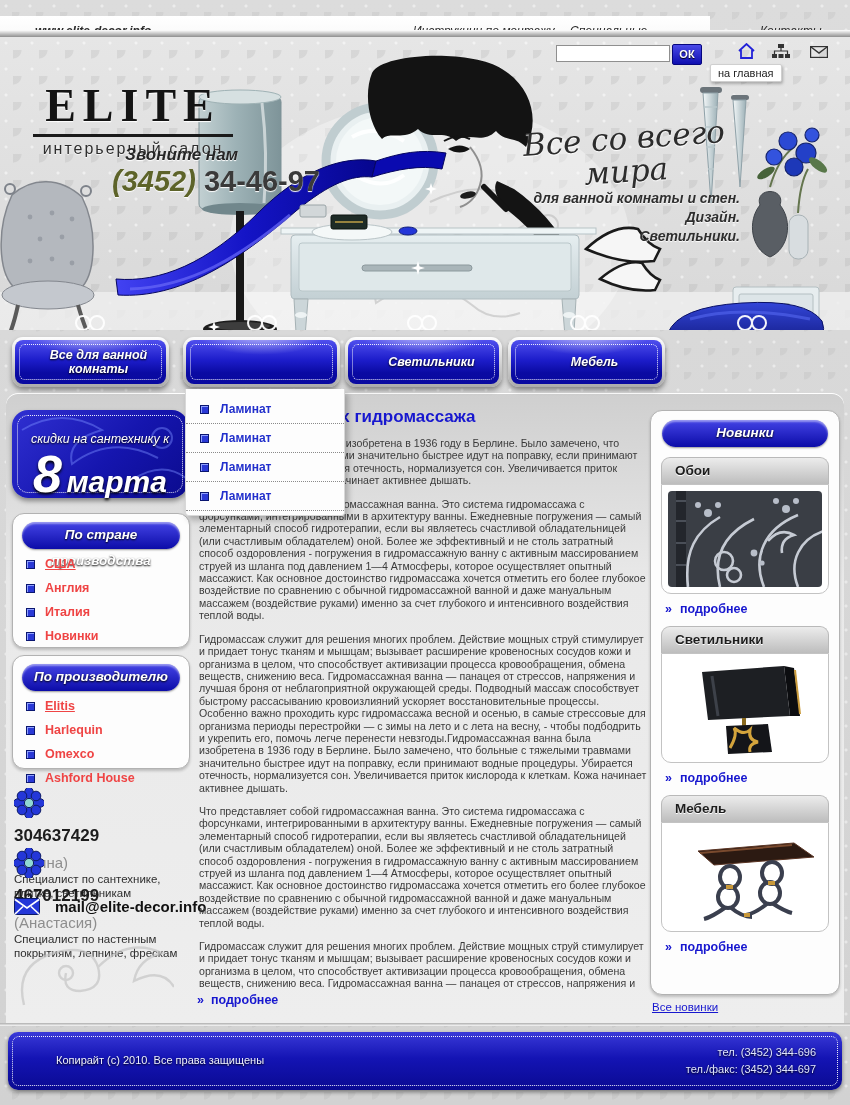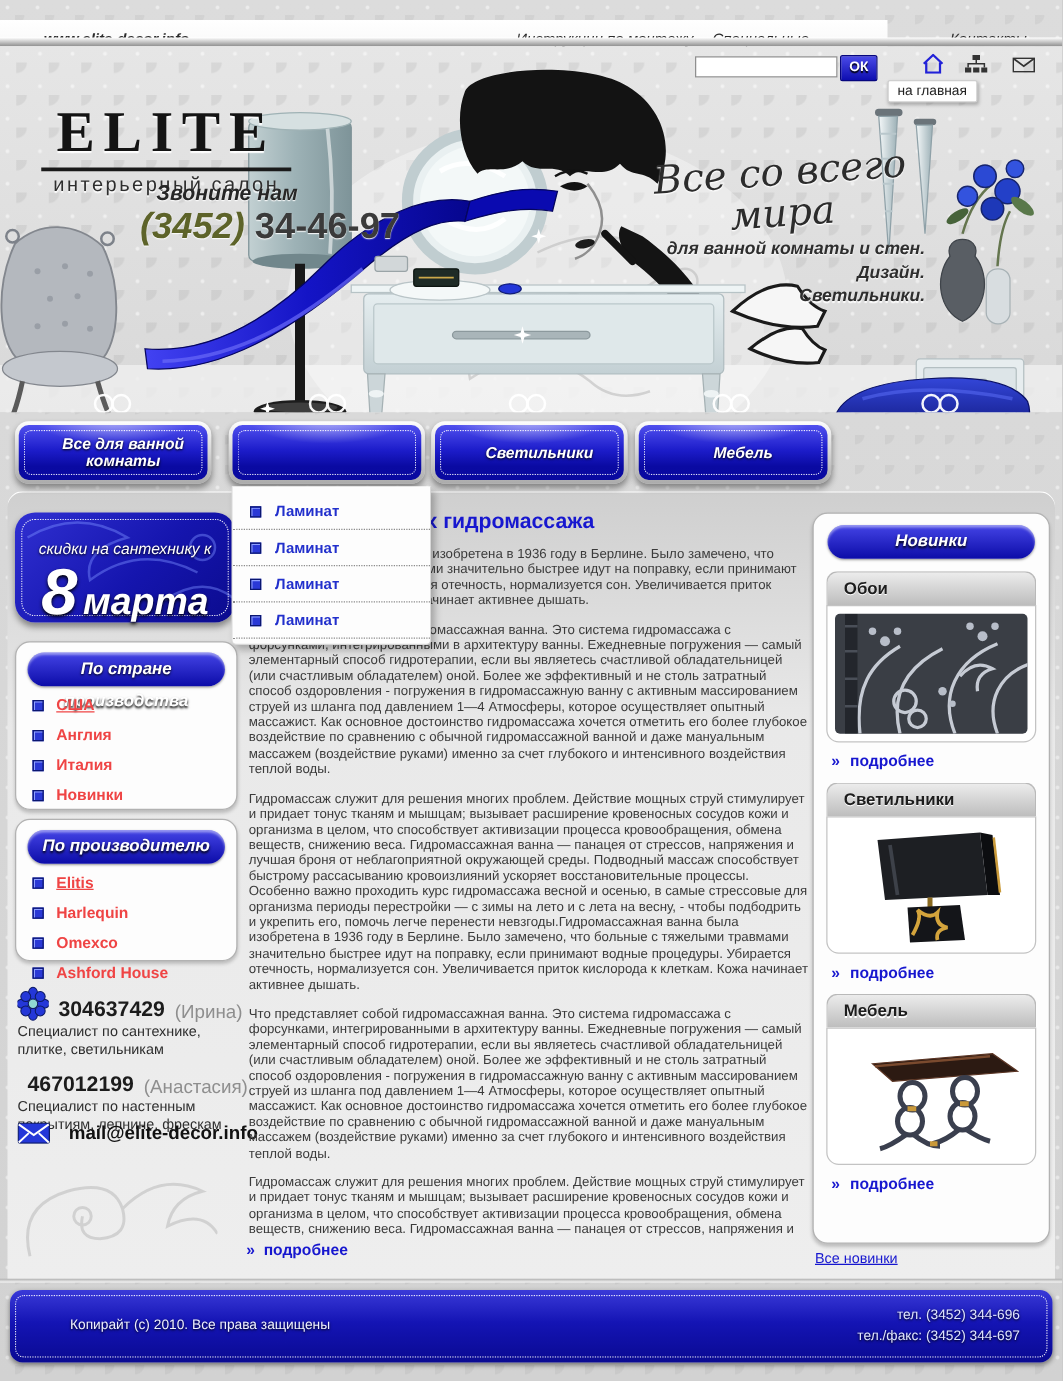--- a/index.html
+++ b/index.html
@@ -85,21 +85,21 @@
   .pill{margin:8px auto 6px auto;width:158px;height:27px;border-radius:14px;box-sizing:border-box;
       background:linear-gradient(#4444e6,#0c0ca8);box-shadow:inset 0 2px 2px rgba(255,255,255,.45), 0 1px 2px rgba(0,0,0,.4);
       color:#fff;font-size:13.5px;font-weight:bold;font-style:italic;text-align:center;line-height:26px;text-shadow:0 1px 2px #000;}
   .side-list{margin:4px 0 0 0;padding:0;list-style:none;}
   .side-list li{position:relative;padding:2px 8px 8px 32px;font-size:12.5px;font-weight:bold;color:#ef4444;cursor:pointer;}
   .side-list .sq{left:13px;top:5px;}
   .u{text-decoration:underline;}
   
   .contact{left:14px;width:180px;}
   #contact1{top:788px;} #contact2{top:848px;}
-  .icq-row{display:flex;align-items:flex-end;gap:8px;}
+  .icq-row{display:flex;align-items:flex-start;gap:8px;flex-direction:column;}
   .icq-num{font-size:17px;font-weight:bold;color:#1c1c1c;}
   .icq-name{font-size:15px;color:#8e8e8e;}
   .contact-desc{font-size:11.5px;color:#2e2e2e;line-height:14px;margin-top:1px;}
   #email-row{left:14px;top:898px;display:flex;align-items:flex-end;gap:15px;cursor:pointer;}
   #email-text{font-size:15px;font-weight:bold;color:#111;}
   
   #article{left:197px;top:405px;width:450px;height:585px;overflow:hidden;z-index:5;}
   #article-title{font-size:17px;font-weight:bold;color:#1717cf;margin:2px 0 10px 2px;}
   #article p{margin:0 0 11px 2px;font-size:10.6px;line-height:12.4px;color:#3b3b3b;}
   #article-more{left:197px;top:993px;font-size:12.5px;font-weight:bold;color:#1717cf;cursor:pointer;z-index:5;}

